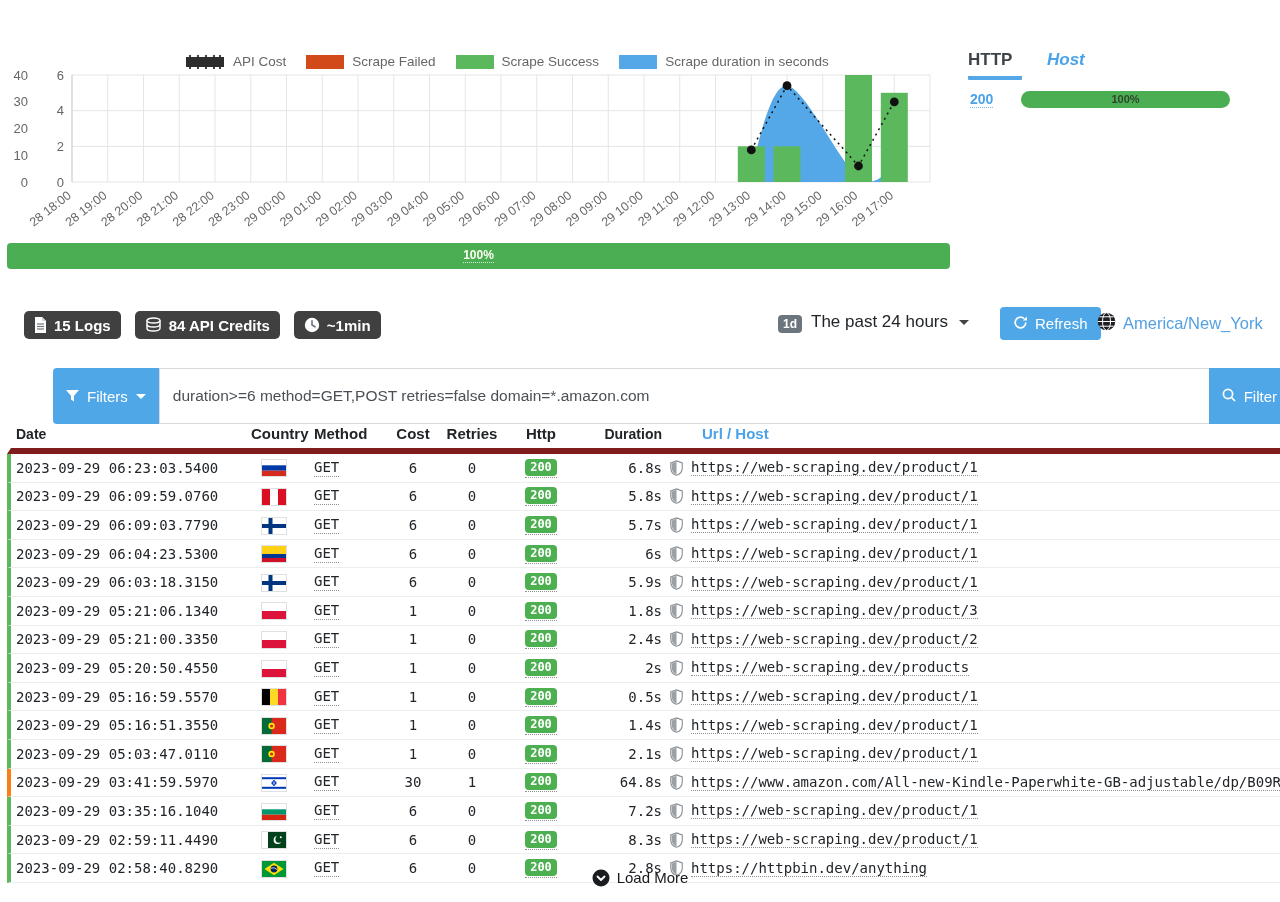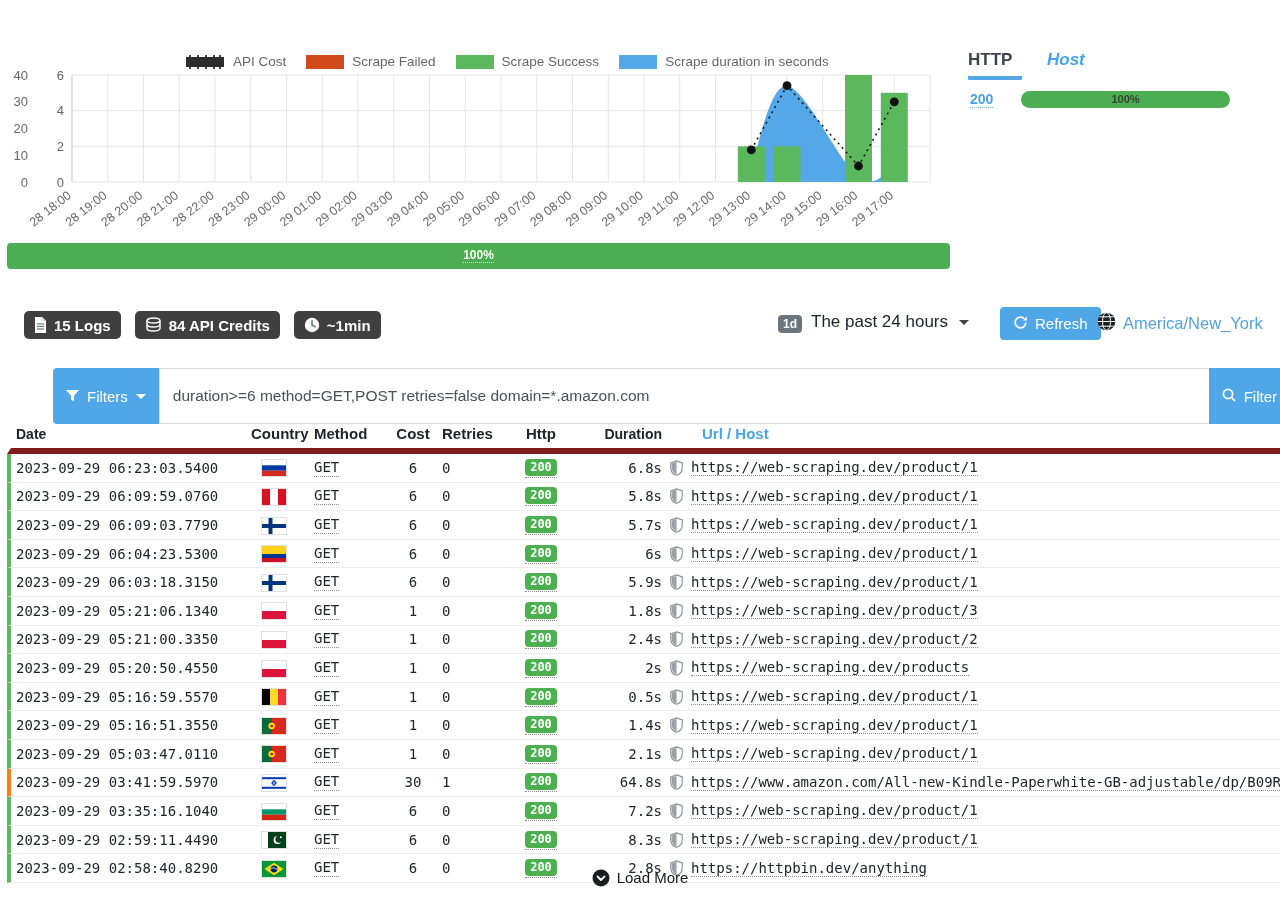--- a/index.html
+++ b/index.html
@@ -61,21 +61,21 @@
   
   #table{position:absolute;left:0;top:419px;width:1280px;}
   .trow{display:flex;align-items:center;height:27.6px;margin-left:7px;border-left:4px solid transparent;
         border-bottom:1px solid #ededed;font-size:14px;cursor:pointer;}
   .hrow{height:29px;font-weight:700;font-size:15px;color:#212529;border-bottom:6px solid #7f1d1d;cursor:default;}
   .cell{flex-shrink:0;}
   .c-date{width:235px;padding-left:5px;font-size:14px;}
   .c-country{width:45px;text-align:center;white-space:nowrap;}
   .c-method{width:70px;padding-left:18px;}
   .c-cost{width:58px;text-align:center;}
-  .c-retries{width:60px;text-align:left;}
+  .c-retries{width:60px;text-align:center;}
   .c-http{width:78px;text-align:center;}
   .c-duration{width:82px;text-align:right;font-size:14px;}
   .c-url{flex:1;min-width:0;padding-left:8px;display:flex;align-items:center;gap:8px;overflow:hidden;white-space:nowrap;}
   .hrow .c-url{padding-left:40px;}
   .url-hdr{color:#4aa3e8;cursor:pointer;}
   .u-dot{display:inline-block;border-bottom:1px dotted #8f8f8f;padding-bottom:1px;line-height:15px;}
   .method{font-size:14px;color:#212529;}
   .badge200{display:inline-block;background:#4caf50;color:#fff;font-family:"DejaVu Sans Mono",monospace;
             font-weight:700;font-size:12px;border-radius:4px;padding:1px 5px;line-height:15px;}
   .url-link{color:#212529;font-size:14px;border-bottom:1px dotted #8f8f8f;text-decoration:none;

